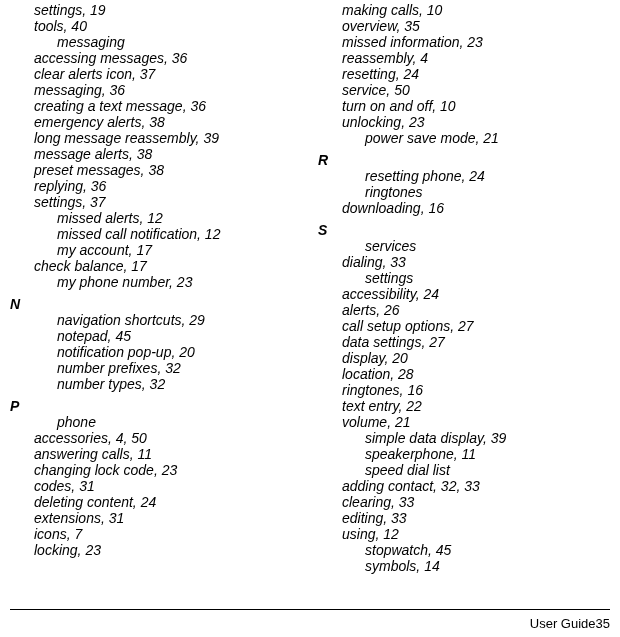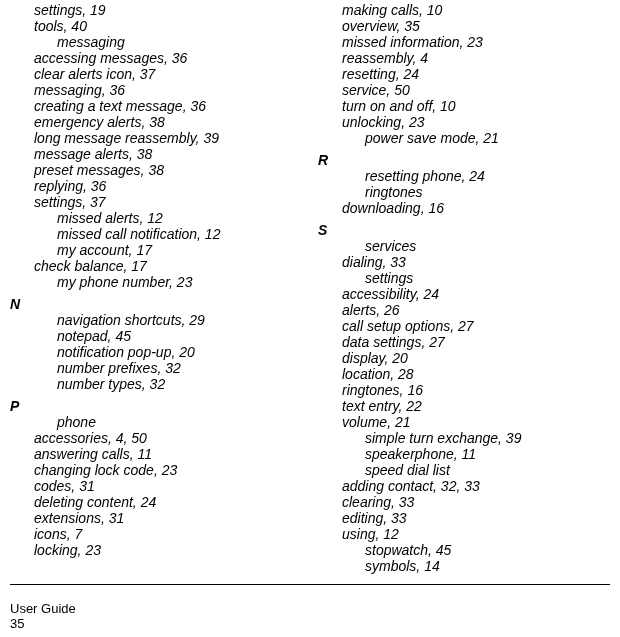--- a/index.html
+++ b/index.html
@@ -40,23 +40,23 @@
     margin-top: 6px;
     line-height: 16px;
   }
   .page-ref { }
   .footer {
     position: absolute;
     left: 10px;
     right: 10px;
     bottom: 6px;
     border-top: 1px solid #000;
-    padding-top: 16px;
+    padding-top: 6px;
     display: flex;
-    flex-direction: column;
+    flex-direction: row;
     justify-content: flex-end;
     font-size: 13px;
   }
 </style>
 </head>
 <body>
 
 <div class="page">
   <div class="columns">
     <div class="col" id="col-left">
@@ -115,21 +115,21 @@
         <div class="entry indent-1"><span>settings</span></div>
         <div class="entry indent-2"><span>accessibility</span>, <span class="page-ref">24</span></div>
         <div class="entry indent-2"><span>alerts</span>, <span class="page-ref">26</span></div>
         <div class="entry indent-2"><span>call setup options</span>, <span class="page-ref">27</span></div>
         <div class="entry indent-2"><span>data settings</span>, <span class="page-ref">27</span></div>
         <div class="entry indent-2"><span>display</span>, <span class="page-ref">20</span></div>
         <div class="entry indent-2"><span>location</span>, <span class="page-ref">28</span></div>
         <div class="entry indent-2"><span>ringtones</span>, <span class="page-ref">16</span></div>
         <div class="entry indent-2"><span>text entry</span>, <span class="page-ref">22</span></div>
         <div class="entry indent-2"><span>volume</span>, <span class="page-ref">21</span></div>
-        <div class="entry indent-1"><span>simple turn exchange</span>, <span class="page-ref">39</span></div>
+        <div class="entry indent-1"><span>simple data display</span>, <span class="page-ref">39</span></div>
         <div class="entry indent-1"><span>speakerphone</span>, <span class="page-ref">11</span></div>
         <div class="entry indent-1"><span>speed dial list</span></div>
         <div class="entry indent-2"><span>adding contact</span>, <span class="page-ref">32, 33</span></div>
         <div class="entry indent-2"><span>clearing</span>, <span class="page-ref">33</span></div>
         <div class="entry indent-2"><span>editing</span>, <span class="page-ref">33</span></div>
         <div class="entry indent-2"><span>using</span>, <span class="page-ref">12</span></div>
         <div class="entry indent-1"><span>stopwatch</span>, <span class="page-ref">45</span></div>
         <div class="entry indent-1"><span>symbols</span>, <span class="page-ref">14</span></div>
       </div>
   </div>

